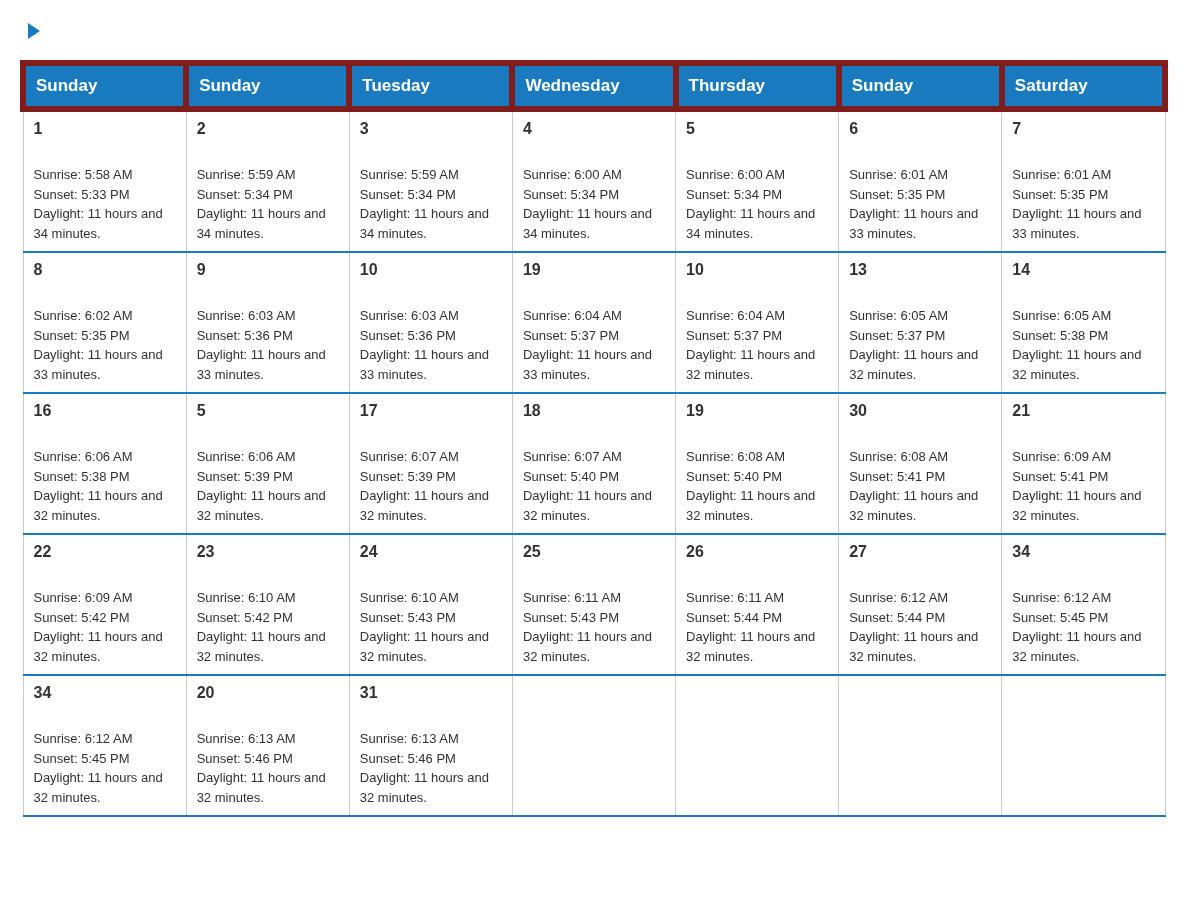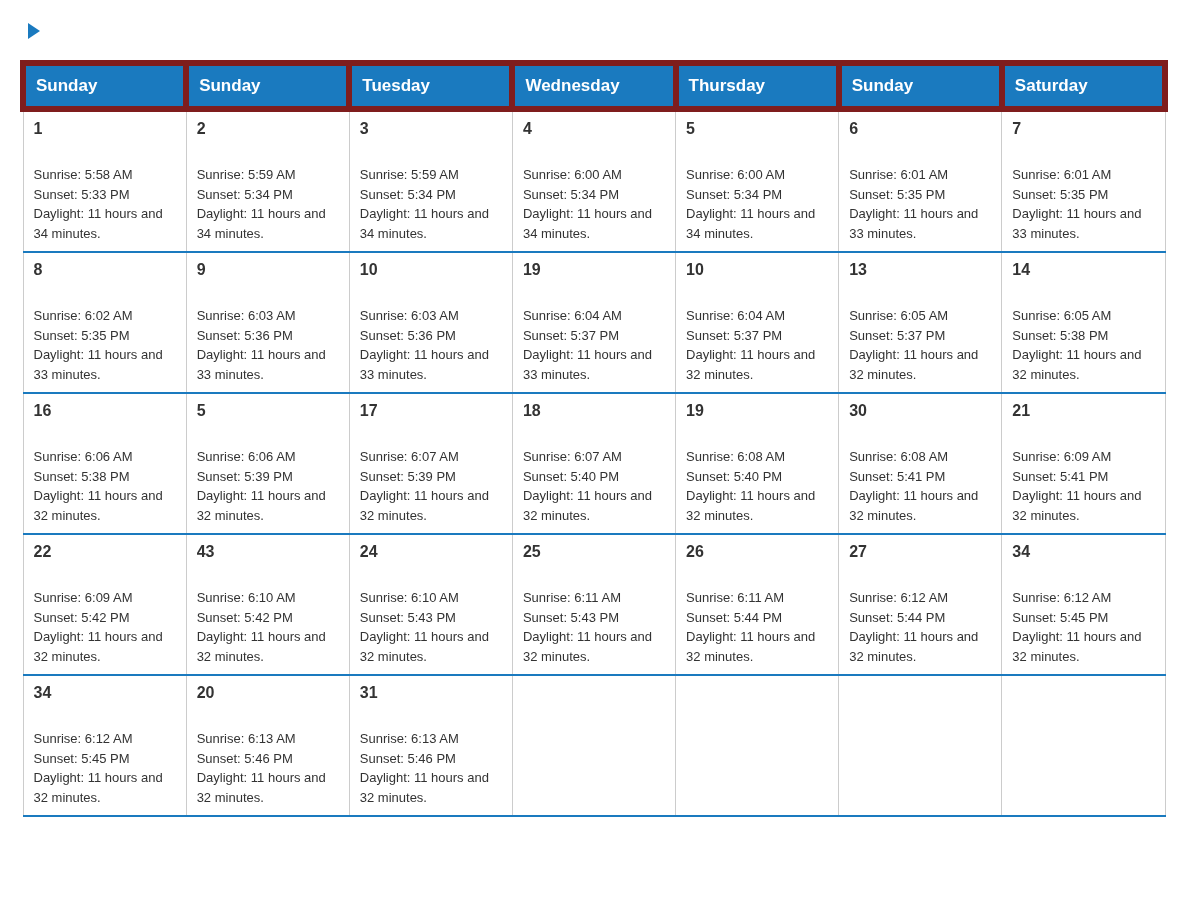--- a/index.html
+++ b/index.html
@@ -257,21 +257,21 @@
         </td>
       </tr>
       <tr>
         <td>
           <span class="day-num">22</span>
         <div class="day-info">
           Sunrise: 6:09 AM<br>Sunset: 5:42 PM<br>Daylight: 11 hours and 32 minutes.
         </div>
         </td>
         <td>
-          <span class="day-num">43</span>
+          <span class="day-num">23</span>
         <div class="day-info">
           Sunrise: 6:10 AM<br>Sunset: 5:42 PM<br>Daylight: 11 hours and 32 minutes.
         </div>
         </td>
         <td>
           <span class="day-num">24</span>
         <div class="day-info">
           Sunrise: 6:10 AM<br>Sunset: 5:43 PM<br>Daylight: 11 hours and 32 minutes.
         </div>
         </td>

